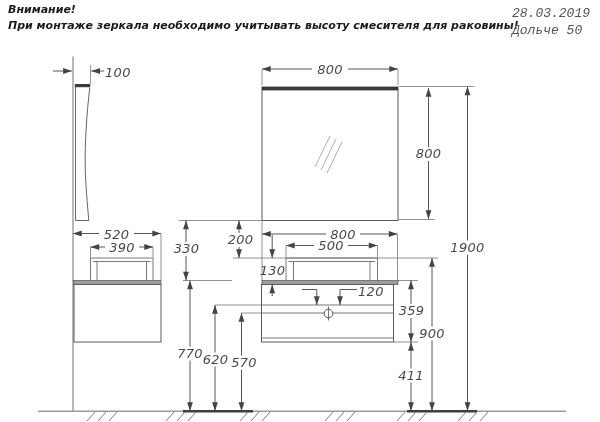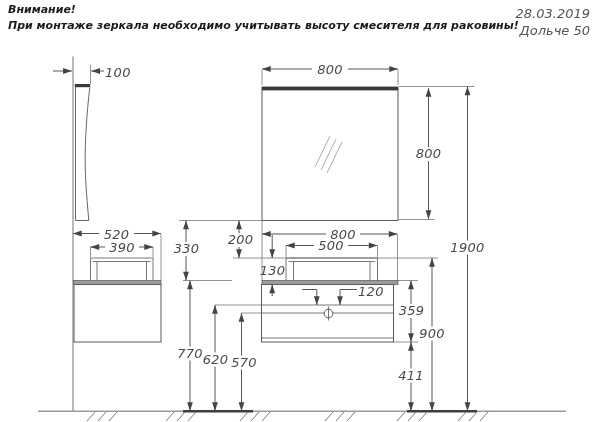--- a/index.html
+++ b/index.html
@@ -1,22 +1,22 @@
 <!DOCTYPE html>
 <html><head>
 <meta charset="utf-8">
 <style>
   html,body{margin:0;padding:0;background:#fff;}
   .sheet{position:relative;width:600px;height:422px;background:#fff;overflow:hidden;
          font-family:"DejaVu Sans",sans-serif;}
   .note{position:absolute;left:8px;top:2px;font-style:italic;font-weight:600;
         font-size:11px;color:#1b1b1b;line-height:16px;white-space:nowrap;}
   .note .body{font-weight:700;}
-  .stamp{position:absolute;right:10px;top:5px;text-align:right;font-style:italic;
-         font-size:13px;color:#555;line-height:17px;white-space:nowrap;}
+  .stamp{position:absolute;right:10px;top:5px;text-align:left;font-style:italic;
+         font-size:13px;color:#555;line-height:17px;white-space:nowrap;font-family:Liberation Mono, monospace;}
   svg{position:absolute;left:0;top:0;}
   svg text{font-family:"DejaVu Sans",sans-serif;font-style:italic;font-size:13px;
            fill:#4a4a4a;letter-spacing:0.3px;}
   .obj{stroke:#666;stroke-width:1;fill:none;}
   .objthin{stroke:#6a6a6a;stroke-width:0.9;fill:none;}
   .dim{stroke:#444;stroke-width:0.9;fill:none;}
   .ext{stroke:#6f6f6f;stroke-width:0.75;fill:none;}
   .ground{stroke:#9a9a9a;stroke-width:1.4;fill:none;}
   .hatch{stroke:#7a7a7a;stroke-width:1;fill:none;}
   .dark{fill:#3a3a3a;stroke:none;}

